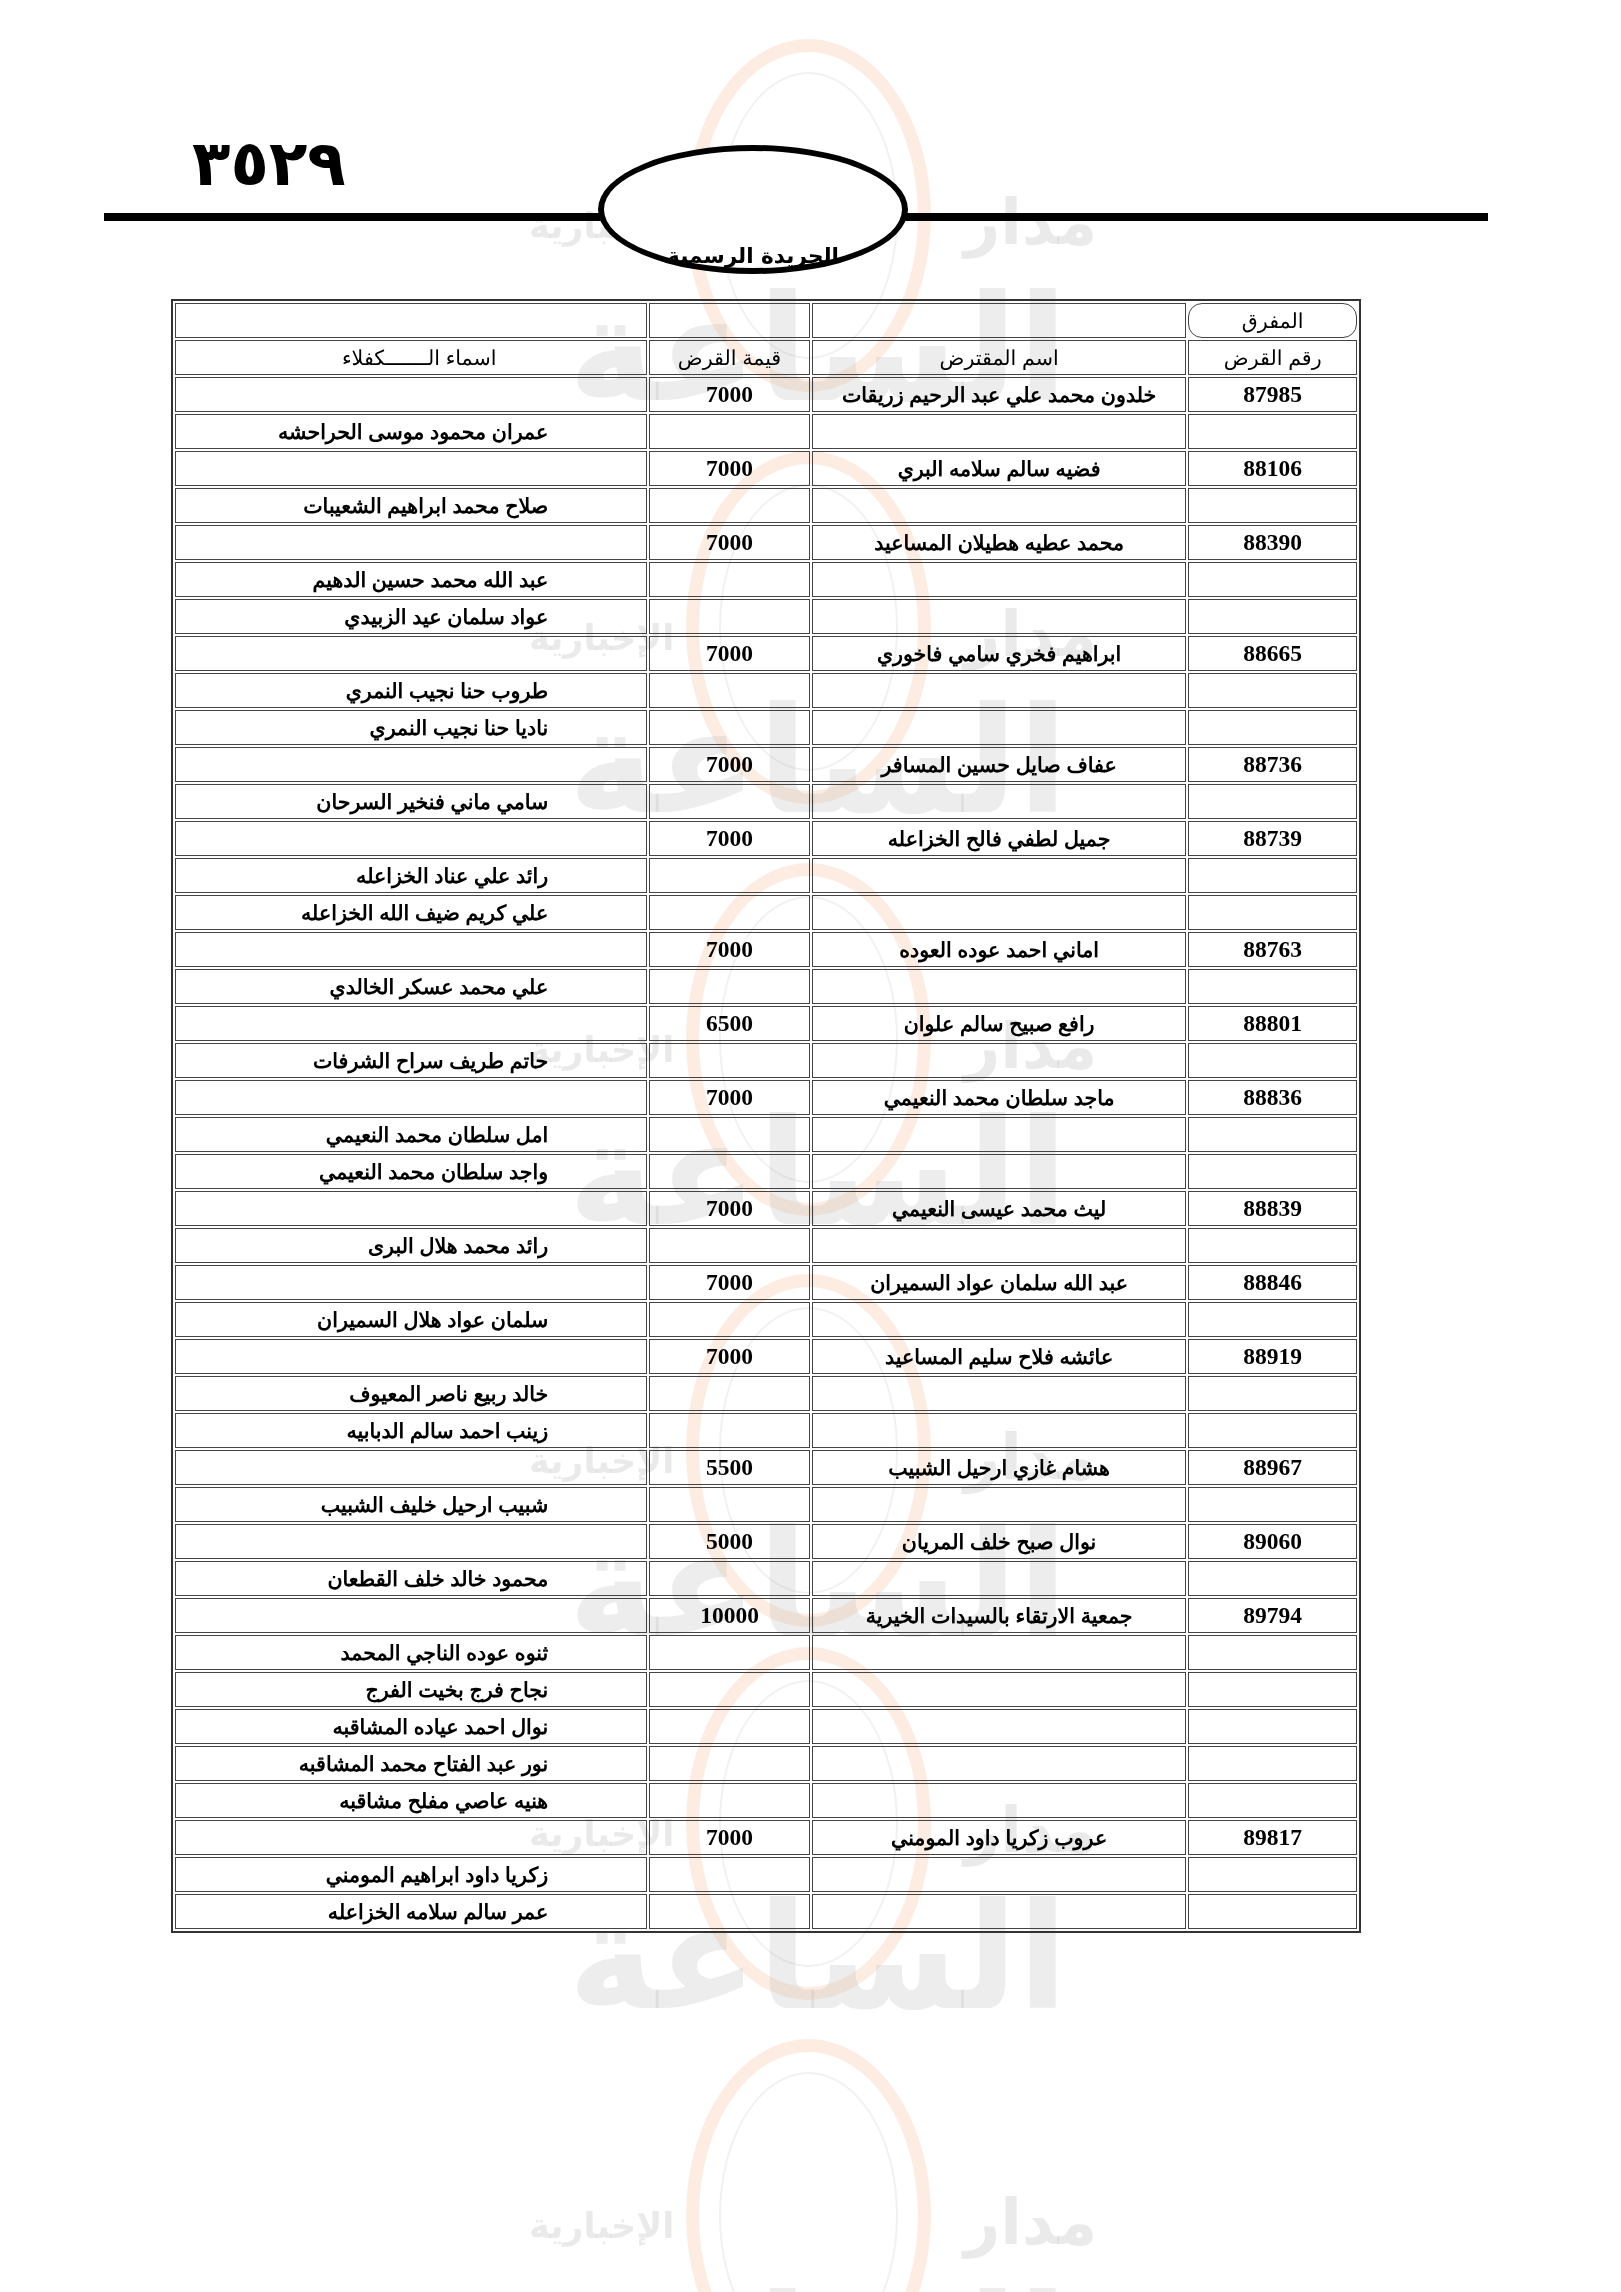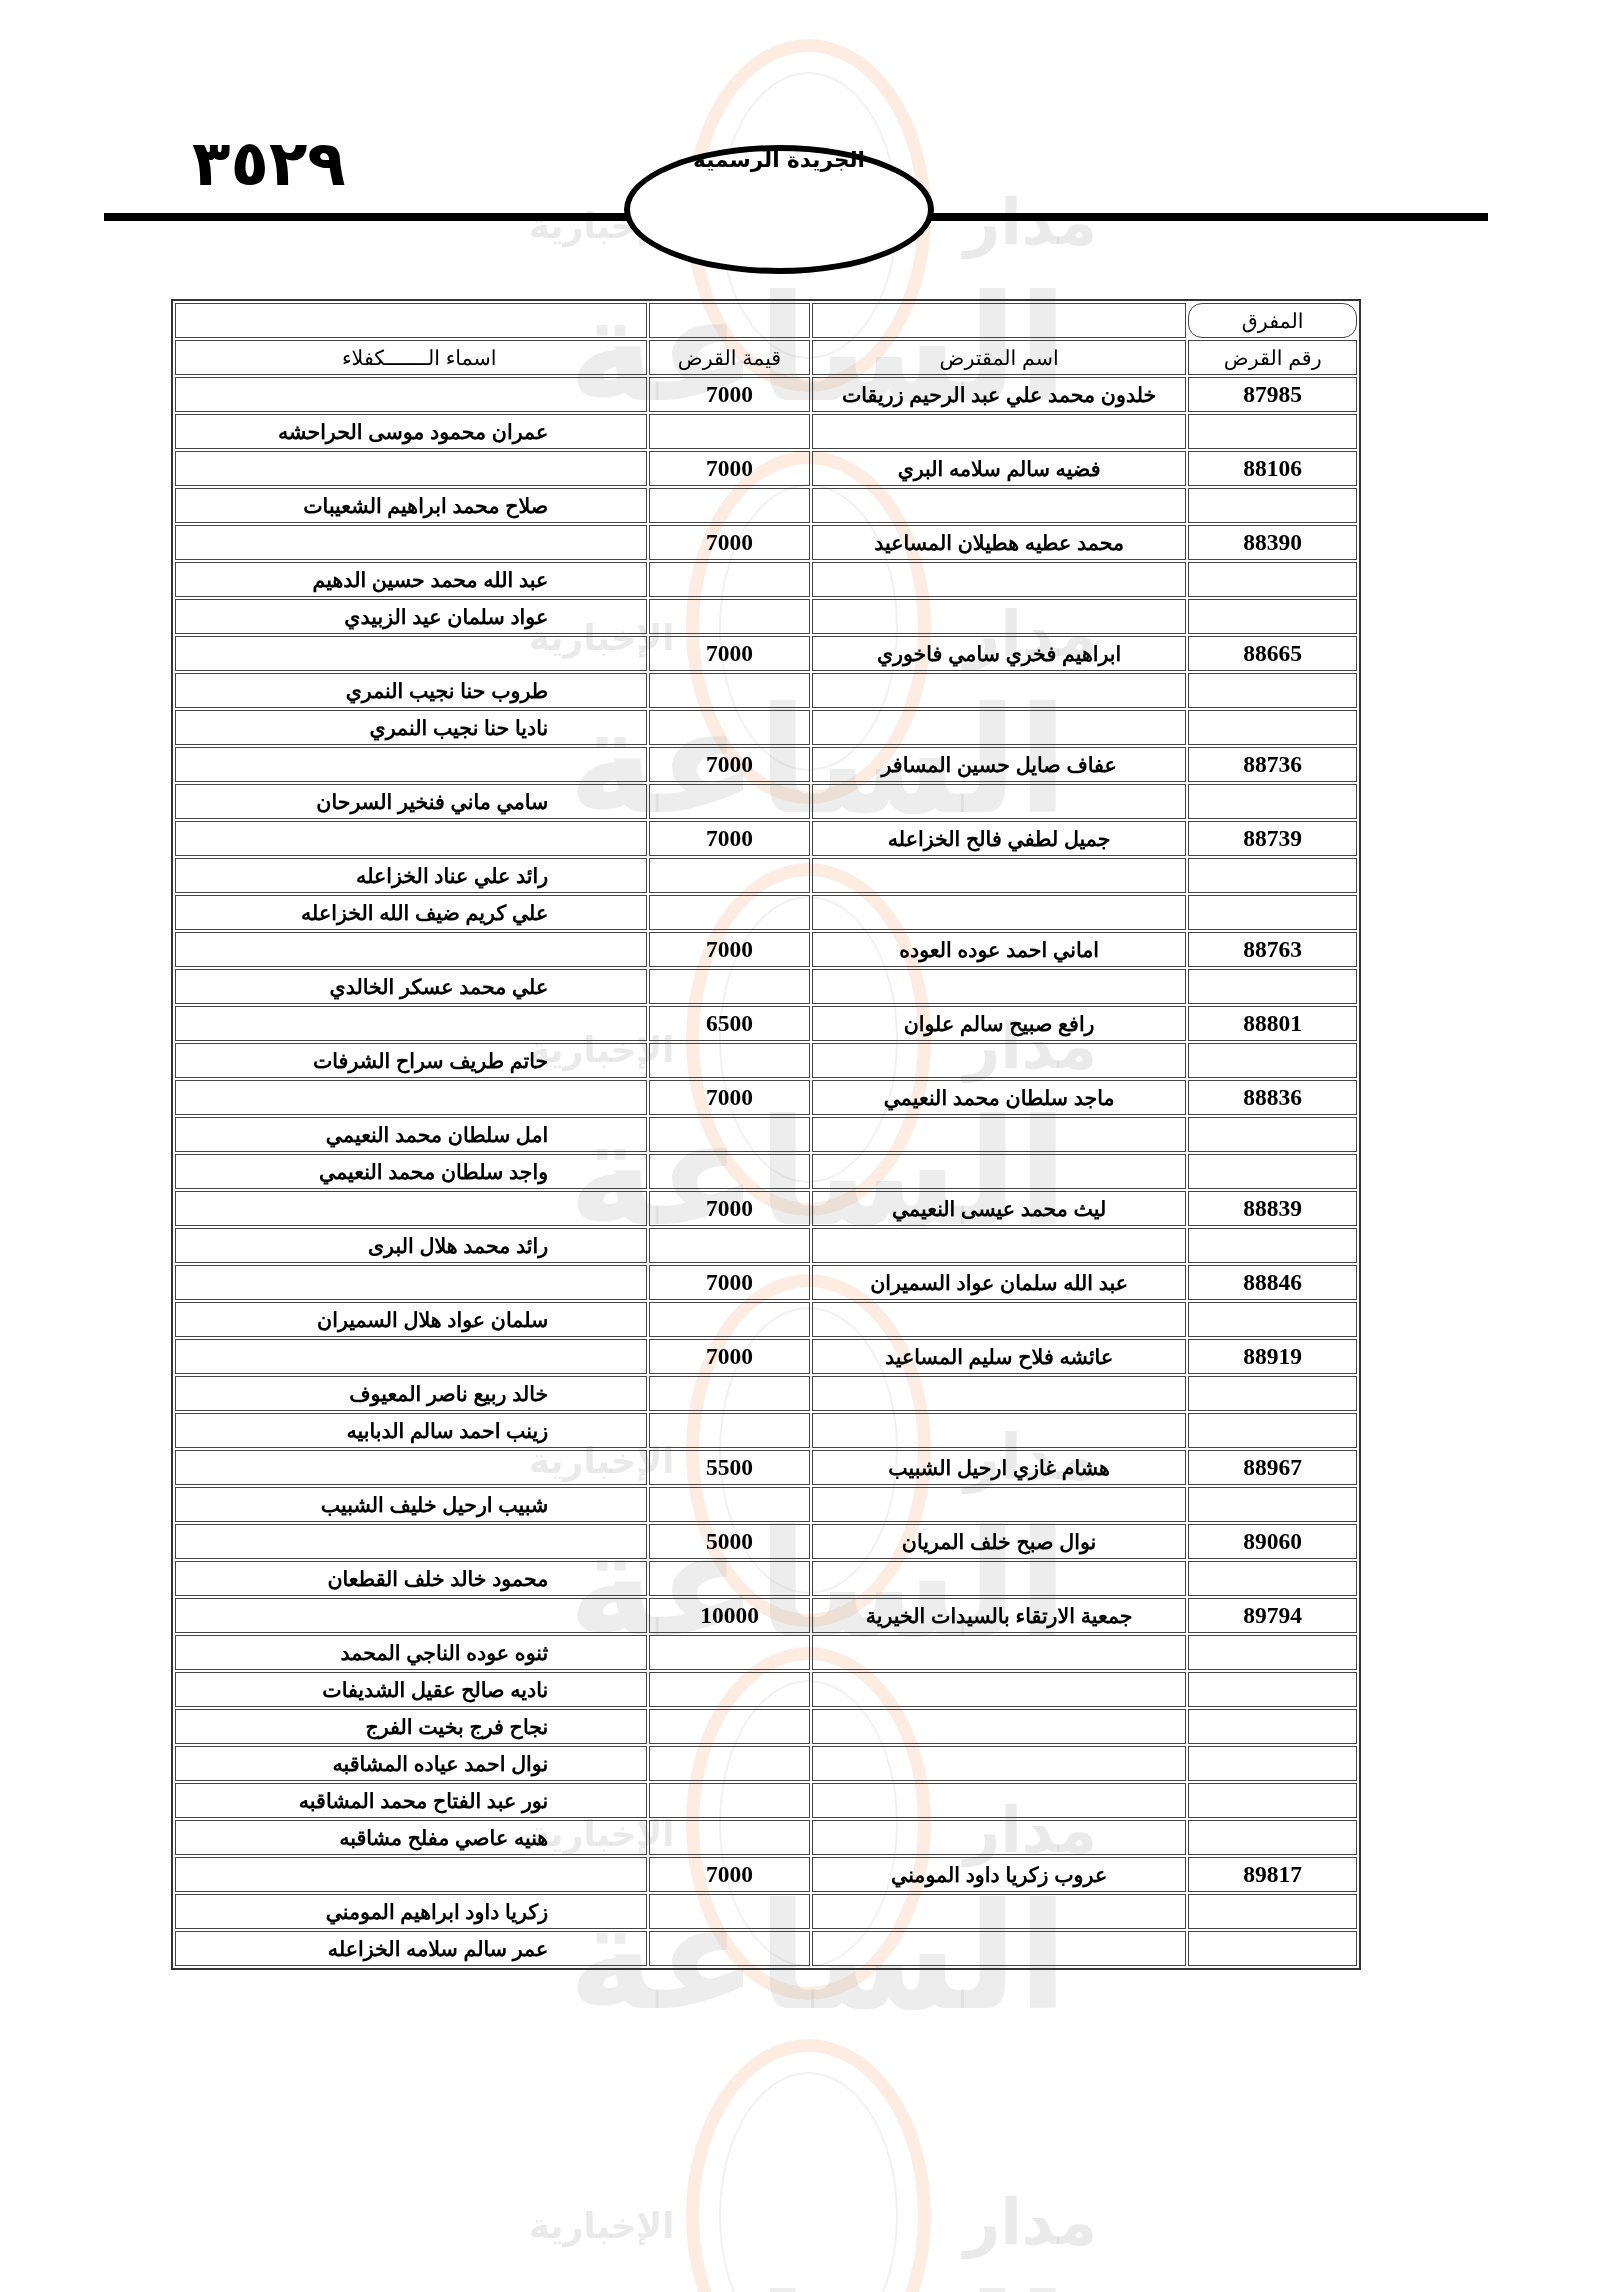--- a/index.html
+++ b/index.html
@@ -34,24 +34,24 @@
   .page-number {
     position: absolute; left: 192px; top: 127px;
     font-family: "DejaVu Sans", sans-serif; font-size: 63px; font-weight: bold;
     direction: rtl; letter-spacing: 2px;
   }
   .header-rule {
     position: absolute; left: 104px; top: 213px; width: 1384px; height: 7.8px;
     background: #000;
   }
   .header-oval {
-    position: absolute; left: 624px; top: 145px; width: 310px; height: 129px;
+    position: absolute; left: 598px; top: 145px; width: 310px; height: 129px;
     border: 6.9px solid #000; border-radius: 50%; background: #fff;
     box-sizing: border-box;
-    display: flex; align-items: flex-start; justify-content: center;
+    display: flex; align-items: flex-end; justify-content: center;
   }
   .header-oval span {
     font-family: "DejaVu Sans", sans-serif; font-size: 21.6px; font-weight: bold;
     direction: rtl; margin-top: -3.9px;
   }
   table.loans {
     position: absolute; left: 171px; top: 299px; width: 1190px;
     border-collapse: separate; border-spacing: 2px;
     border: 2px solid #333; direction: rtl;
     table-layout: fixed;
@@ -348,26 +348,20 @@
       <tr>
         <td class="c-num"></td>
         <td class="c-name"></td>
         <td class="c-amt"></td>
         <td class="c-guar">ثنوه عوده الناجي المحمد</td>
       </tr>
       <tr>
         <td class="c-num"></td>
         <td class="c-name"></td>
         <td class="c-amt"></td>
-        <td class="c-guar">ناديه صالح عقيل الشديفات</td>
-      </tr>
-      <tr>
-        <td class="c-num"></td>
-        <td class="c-name"></td>
-        <td class="c-amt"></td>
         <td class="c-guar">نجاح فرج بخيت الفرج</td>
       </tr>
       <tr>
         <td class="c-num"></td>
         <td class="c-name"></td>
         <td class="c-amt"></td>
         <td class="c-guar">نوال احمد عياده المشاقبه</td>
       </tr>
       <tr>
         <td class="c-num"></td>

